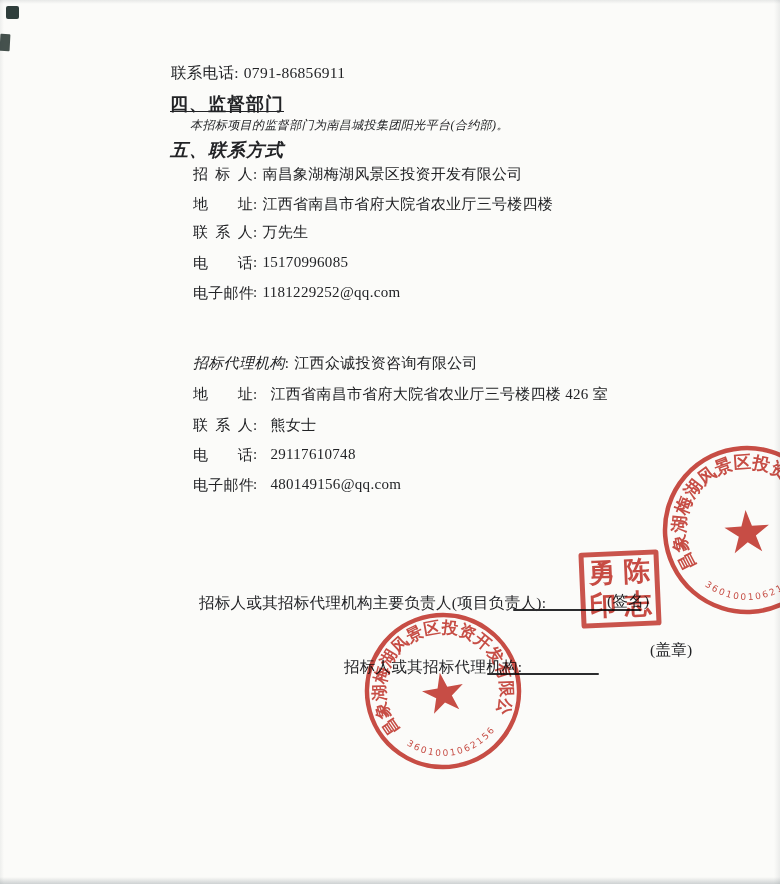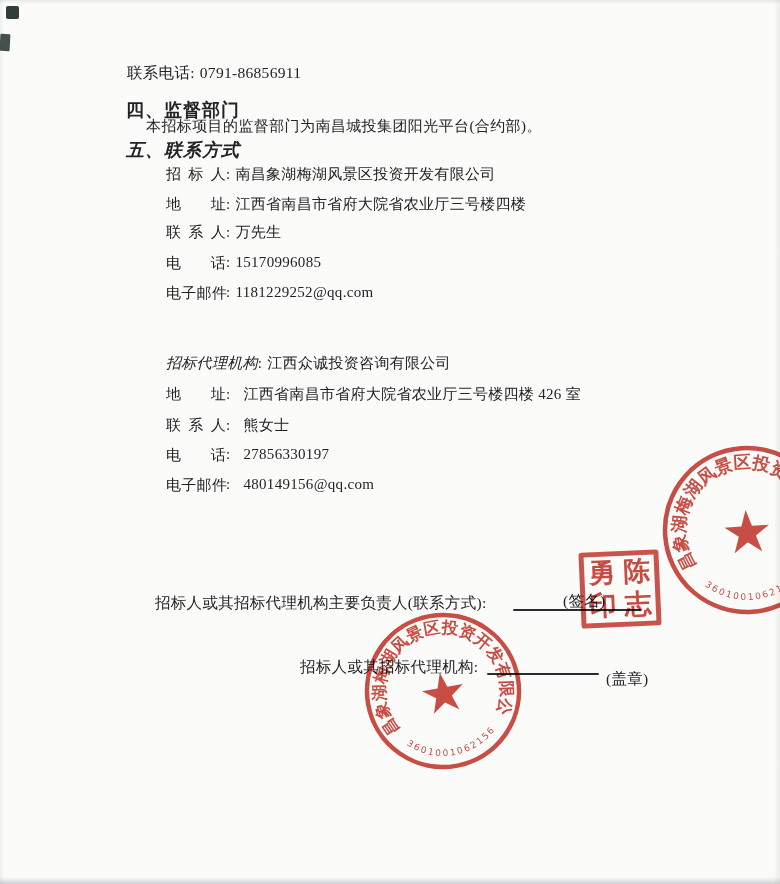--- a/index.html
+++ b/index.html
@@ -2,55 +2,55 @@
 <html><head>
 <meta charset="utf-8">
 <style>
   html,body{margin:0;padding:0;}
   body{
     width:780px;height:884px;position:relative;overflow:hidden;
     background:#fbfbf9;
     font-family:"Liberation Serif","DejaVu Serif",serif;
     color:#222326;
   }
-  .abs{position:absolute;white-space:nowrap;}
+  .abs{position:absolute;white-space:nowrap;margin-left:44px;}
   
   .edge-top{position:absolute;left:0;top:0;right:0;height:4px;
     background:linear-gradient(to bottom,rgba(110,120,125,.14),rgba(110,120,125,0));}
   .edge-bottom{position:absolute;left:0;right:0;bottom:0;height:7px;
     background:linear-gradient(to top,rgba(110,122,128,.32),rgba(110,122,128,0));}
   .edge-right{position:absolute;top:0;bottom:0;right:0;width:6px;
     background:linear-gradient(to left,rgba(120,128,132,.12),rgba(120,128,132,0));}
   .edge-left{position:absolute;top:0;bottom:0;left:0;width:4px;
     background:linear-gradient(to right,rgba(120,128,132,.10),rgba(120,128,132,0));}
   .mark1{position:absolute;left:6px;top:6px;width:13px;height:13px;background:#1d2e2a;border-radius:2px;opacity:.92;}
   .mark2{position:absolute;left:0px;top:34px;width:10px;height:17px;background:#24332f;border-radius:1px;opacity:.85;transform:rotate(3deg);}
   
   .phone-line{left:127px;top:63px;font-size:15.5px;letter-spacing:.3px;}
   .phone-line .val{margin-left:5px;}
   .h-sec{font-size:18px;font-weight:700;letter-spacing:1px;}
-  .h4{left:126px;top:98px;}
+  .h4{left:126px;top:92px;text-decoration:underline;}
   .h5{left:126px;top:138px;font-style:italic;}
-  .p4{left:146px;top:117px;font-size:15px;letter-spacing:.4px;}
-  .row{left:166px;font-size:15px;letter-spacing:.3px;}
+  .p4{left:146px;top:117px;font-size:12px;letter-spacing:.4px;font-style:italic;}
+  .row{left:149px;font-size:15px;letter-spacing:.3px;}
   .lbl{display:inline-block;width:60px;text-align:justify;text-align-last:justify;
        text-justify:inter-character;white-space:nowrap;vertical-align:top;}
   .lbl.wide{width:auto;text-align-last:auto;font-style:italic;}
   .val{margin-left:5px;}
   .val.indent{margin-left:13px;}
   .t0{top:165px}.t1{top:195px}.t2{top:223px}.t3{top:254px}.t4{top:284px}
   .a0{top:354px}.a1{top:385px}.a2{top:416px}.a3{top:446px}.a4{top:476px}
   .sig{font-size:15.5px;letter-spacing:.3px;}
   .sigA{left:155px;top:593px;}
   .sigB{left:300px;top:657px;}
   .sig-underline{position:absolute;height:2px;background:#2b2c2e;border-radius:1px;}
   .ulA{left:513px;top:609px;width:128px;}
   .ulB{left:487px;top:673px;width:112px;}
   .sfxA{left:563px;top:591px;}
-  .sfxB{left:606px;top:669px;}
+  .sfxB{left:606px;top:640px;}
   
   .stamp{position:absolute;mix-blend-mode:multiply;opacity:.9;}
   .round-stamp svg{display:block;}
   .rs0{left:361px;top:609px;transform:rotate(-10deg);}
   .rs1{left:659px;top:442px;transform:rotate(-4deg);}
   .name-seal{
     left:580px;top:551px;width:70px;height:66px;
     border:5px solid rgba(196,56,47,.95);border-radius:3px;
     display:grid;grid-template-columns:1fr 1fr;align-items:center;justify-items:center;
     transform:rotate(-2.5deg);
@@ -79,24 +79,24 @@
 
 <div class="abs row t0"><span class="lbl">招标人</span><span class="colon">:</span><span class="val">南昌象湖梅湖风景区投资开发有限公司</span></div>
 <div class="abs row t1"><span class="lbl">地址</span><span class="colon">:</span><span class="val">江西省南昌市省府大院省农业厅三号楼四楼</span></div>
 <div class="abs row t2"><span class="lbl">联系人</span><span class="colon">:</span><span class="val">万先生</span></div>
 <div class="abs row t3"><span class="lbl">电话</span><span class="colon">:</span><span class="val">15170996085</span></div>
 <div class="abs row t4"><span class="lbl">电子邮件</span><span class="colon">:</span><span class="val">1181229252@qq.com</span></div>
 
 <div class="abs row a0"><span class="lbl wide">招标代理机构</span><span class="colon">:</span><span class="val">江西众诚投资咨询有限公司</span></div>
 <div class="abs row a1"><span class="lbl">地址</span><span class="colon">:</span><span class="val indent">江西省南昌市省府大院省农业厅三号楼四楼 426 室</span></div>
 <div class="abs row a2"><span class="lbl">联系人</span><span class="colon">:</span><span class="val indent">熊女士</span></div>
-<div class="abs row a3"><span class="lbl">电话</span><span class="colon">:</span><span class="val indent">27856330197</span></div>
+<div class="abs row a3"><span class="lbl">电话</span><span class="colon">:</span><span class="val indent">29117610748</span></div>
 <div class="abs row a4"><span class="lbl">电子邮件</span><span class="colon">:</span><span class="val indent">480149156@qq.com</span></div>
 
-<div class="abs sig sigA">招标人或其招标代理机构主要负责人(联系方式):</div>
+<div class="abs sig sigA">招标人或其招标代理机构主要负责人(项目负责人):</div>
 <div class="sig-underline ulA"></div>
 <div class="abs sig sfxA">(签名)</div>
 
 <div class="abs sig sigB">招标人或其招标代理机构:</div>
 <div class="sig-underline ulB"></div>
 <div class="abs sig sfxB">(盖章)</div>
 
 <div class="stamp name-seal">
   <span>勇</span>
   <span>陈</span>

